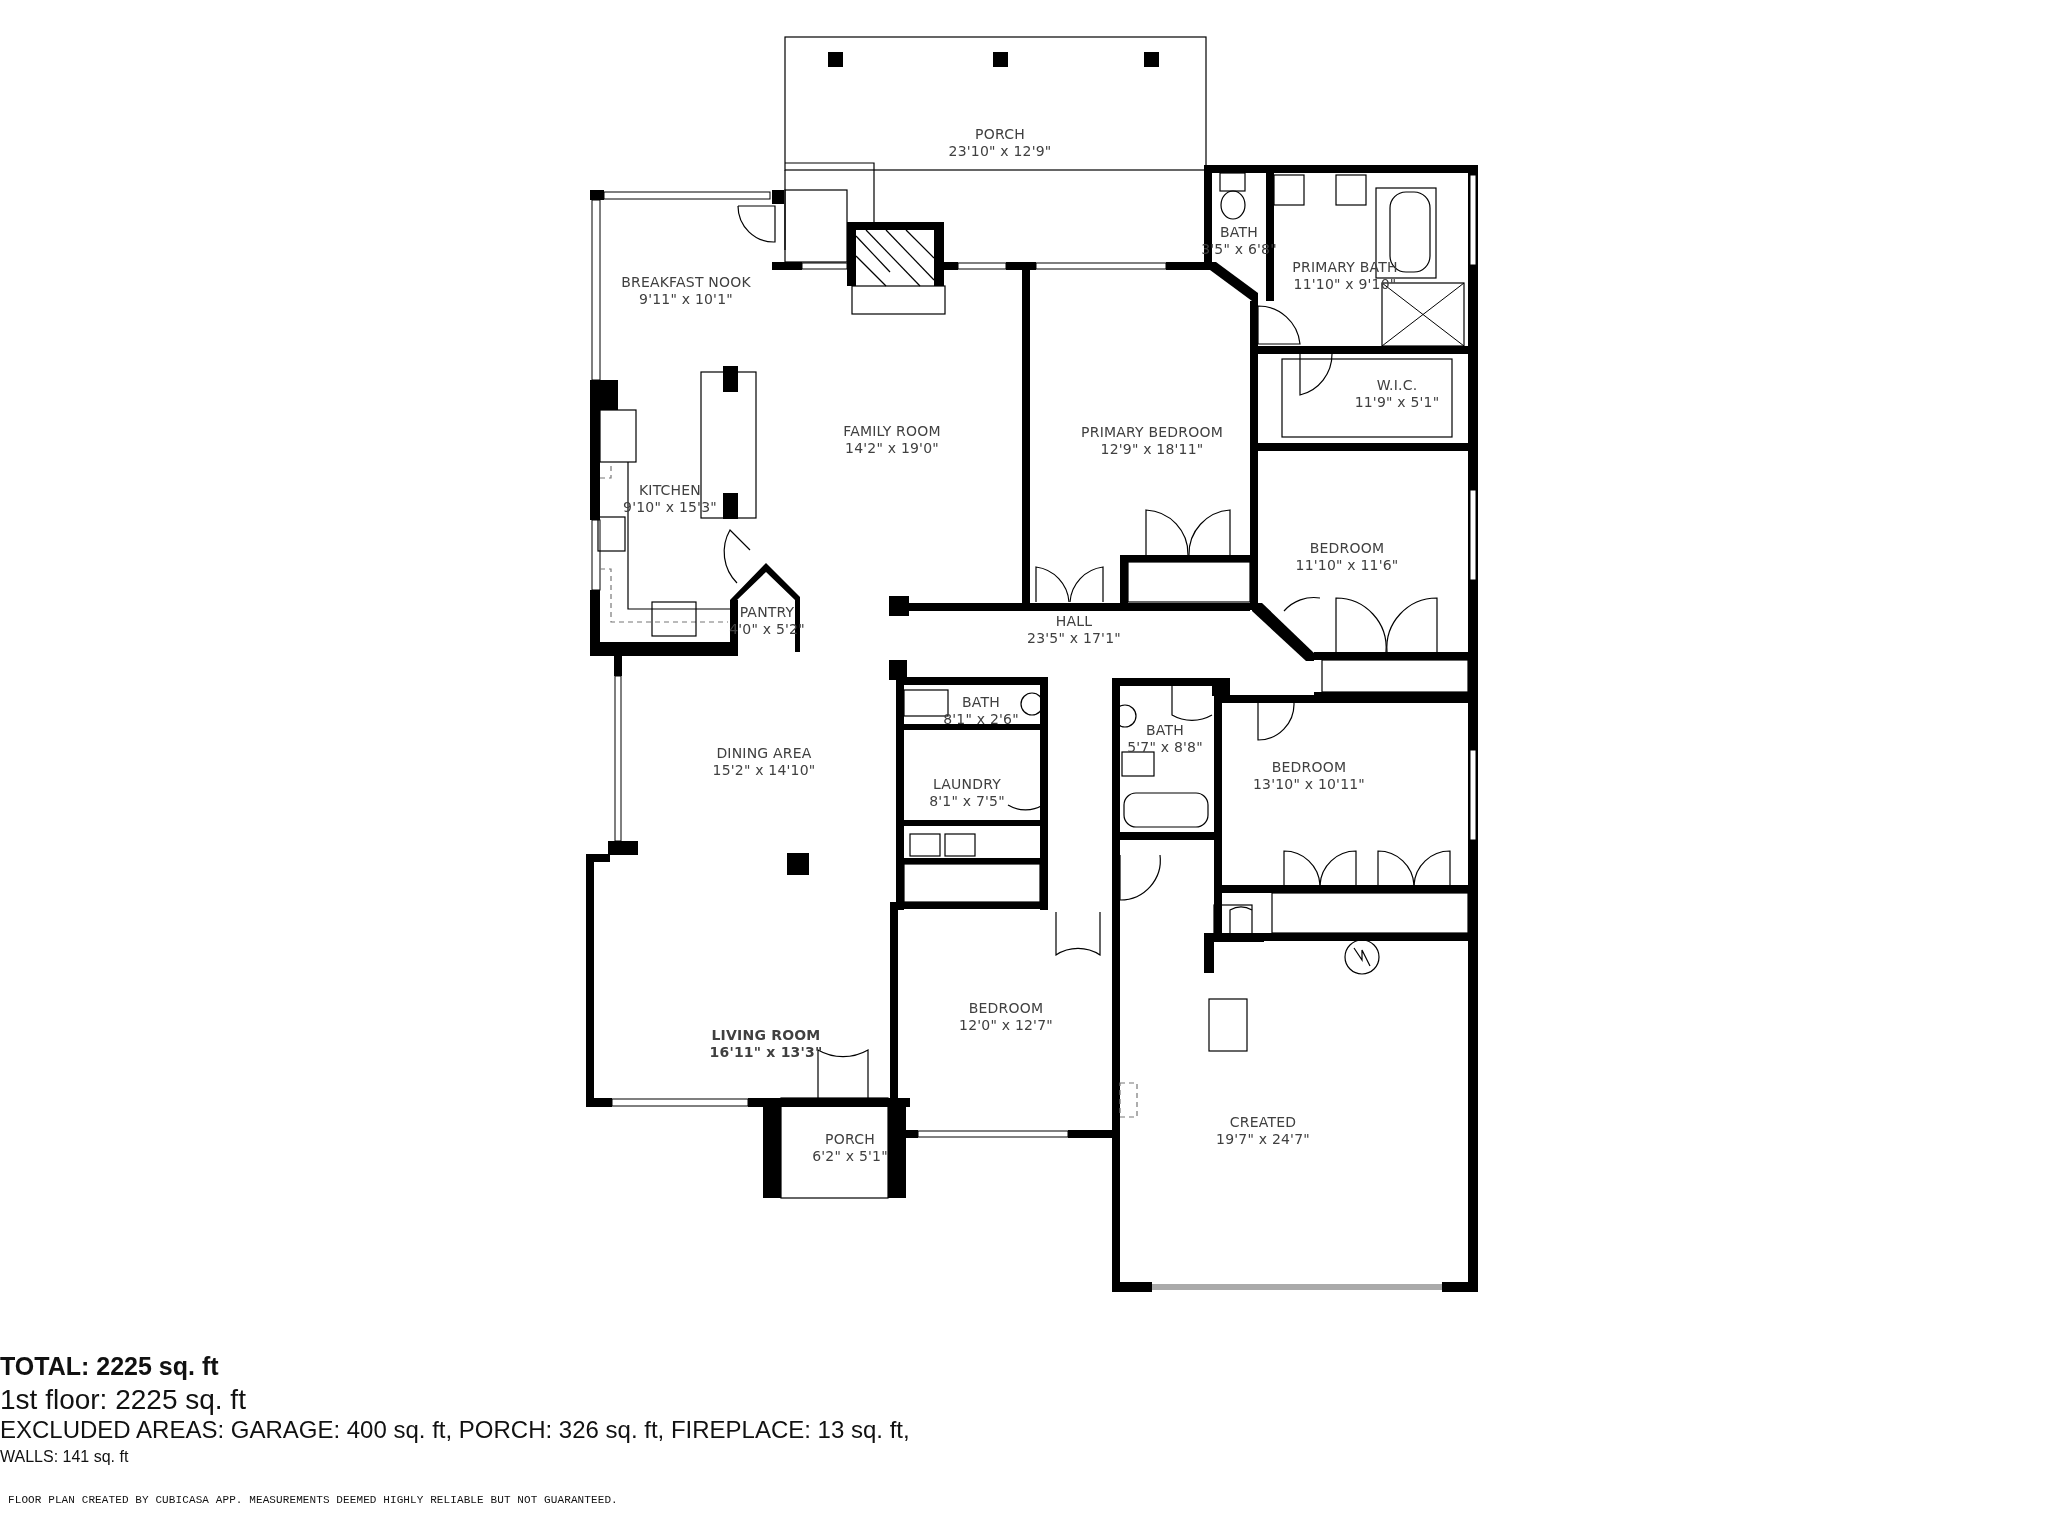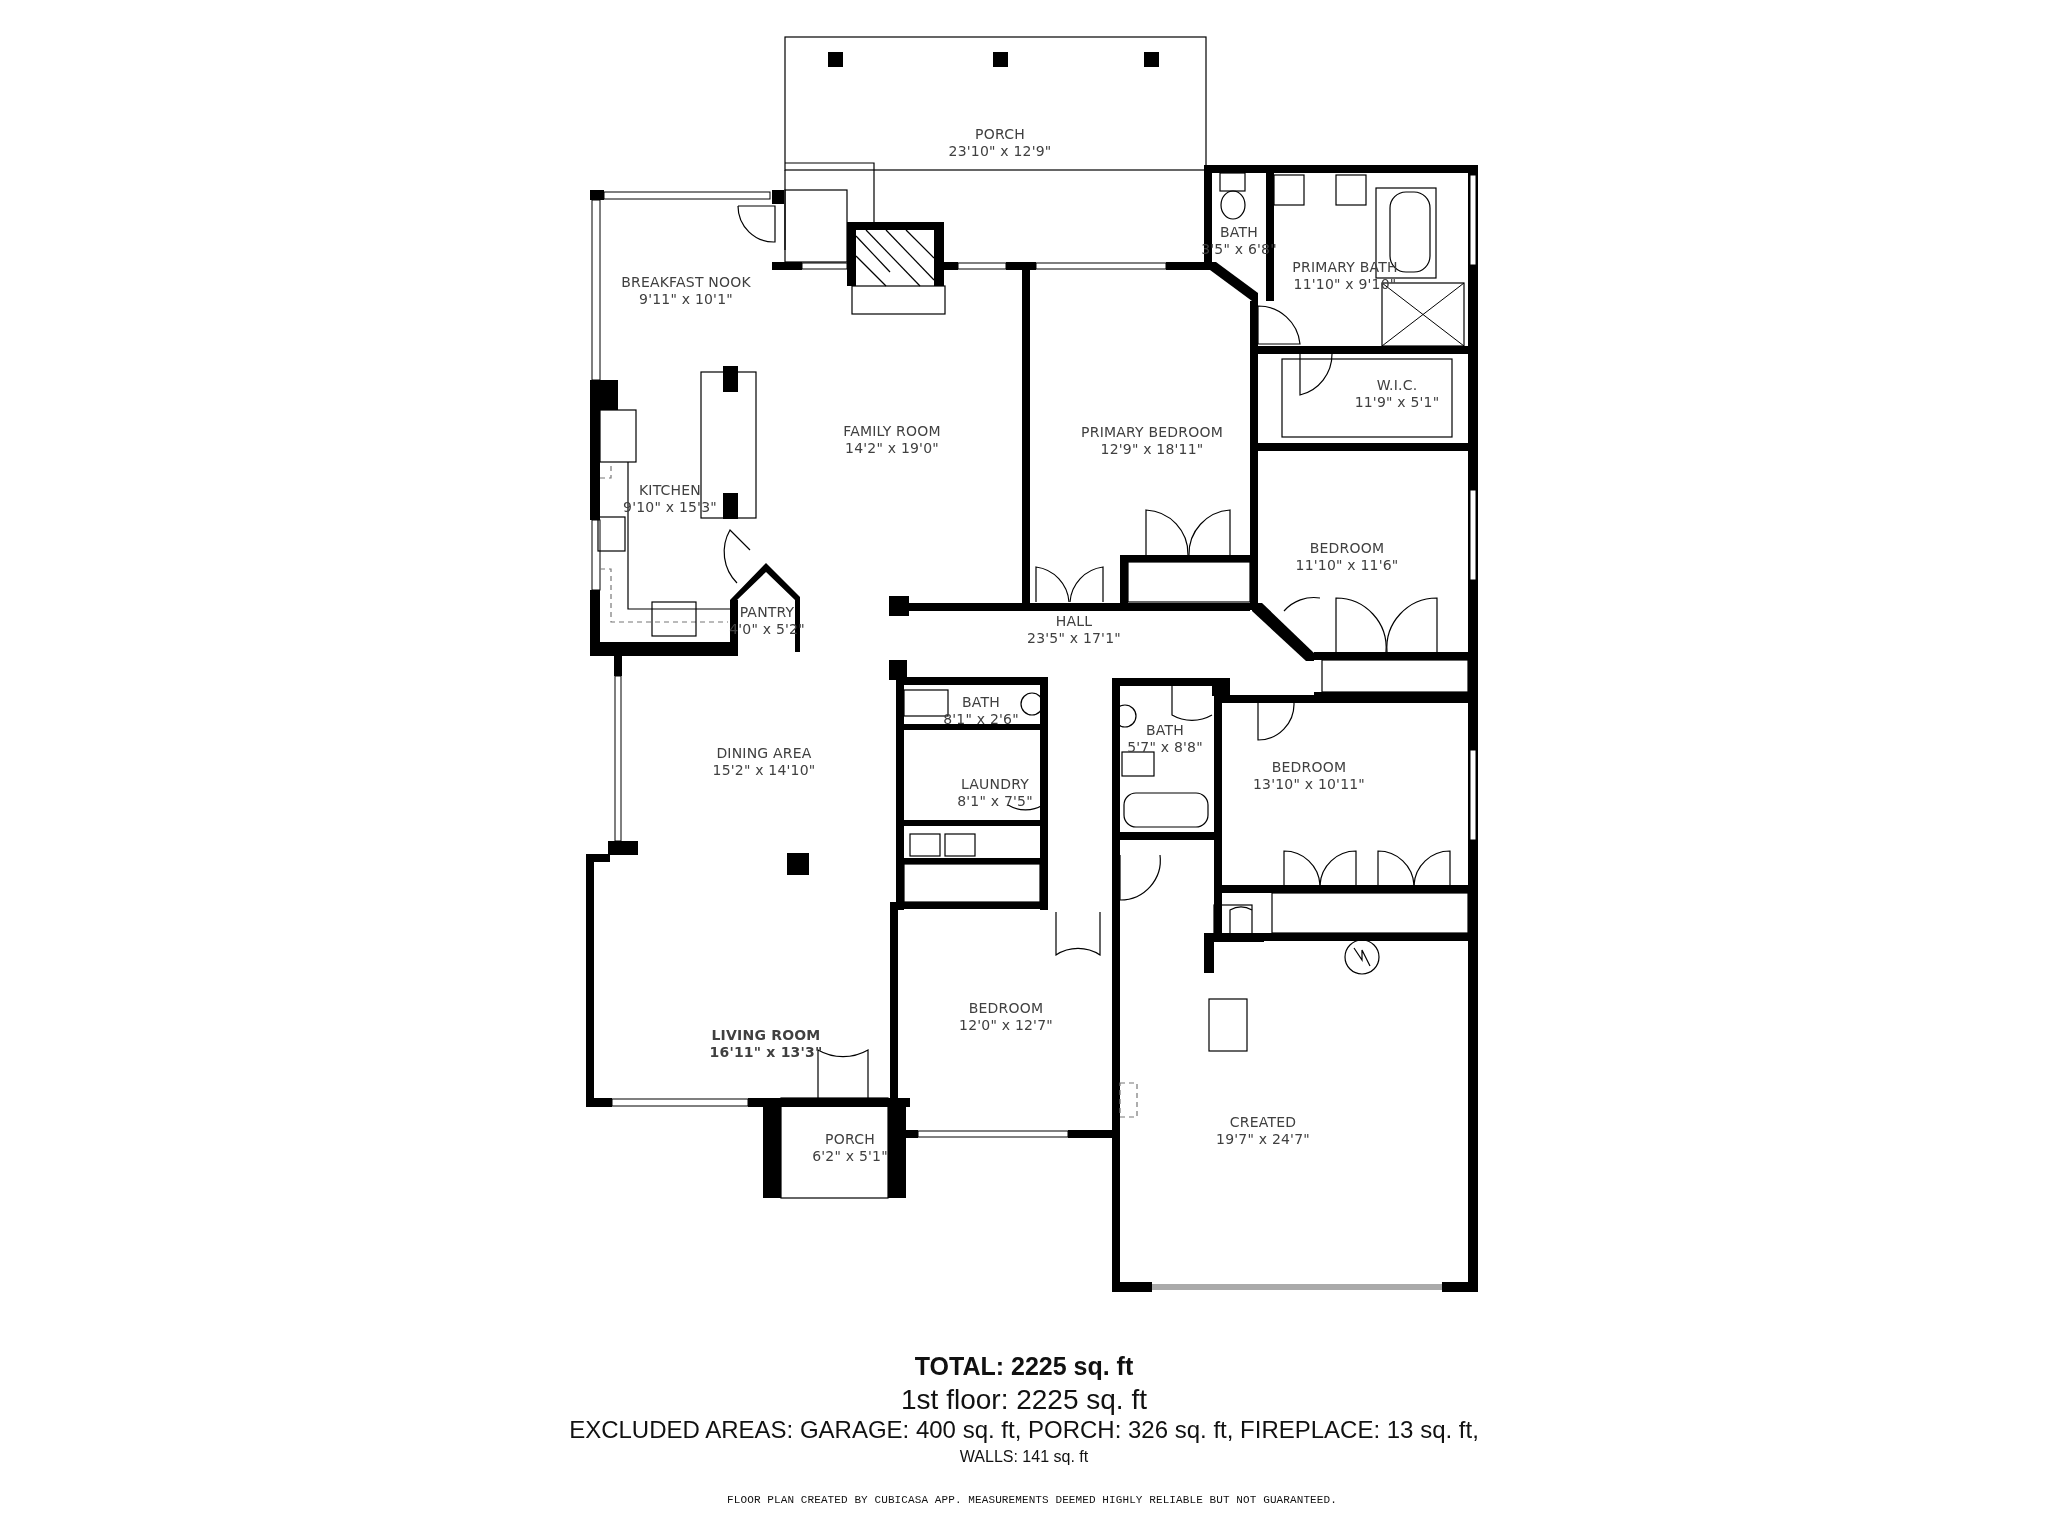--- a/index.html
+++ b/index.html
@@ -6,21 +6,21 @@
   body { width: 2048px; height: 1536px; position: relative; overflow: hidden; font-family: "DejaVu Sans", sans-serif; }
   #plan { position: absolute; left: 0; top: 0; width: 2048px; height: 1536px; }
   .wall { fill: #000; }
   .thin { fill: none; stroke: #000; stroke-width: 1.2; }
   .thin2 { fill: #fff; stroke: #000; stroke-width: 1.2; }
   .dash { fill: none; stroke: #777; stroke-width: 1.2; stroke-dasharray: 5 4; }
   .win { fill: #fff; stroke: #000; stroke-width: 1; }
   .room-label { position: absolute; transform: translateX(-50%); text-align: center; color: #404040; font-size: 14px; line-height: 17px; white-space: nowrap; letter-spacing: 0.2px; }
   .room-label .nm { display: block; }
   .room-label .dim { display: block; }
-  .summary { position: absolute; left: 0; width: 2048px; text-align: center; color: #111; }
+  .summary { position: absolute; left: 0; width: 2048px; text-align: left; color: #111; }
   .total { top: 1352px; font-size: 25px; font-weight: bold; font-family: "Liberation Sans", sans-serif; }
   .floor { top: 1384px; font-size: 28px; font-family: "Liberation Sans", sans-serif; }
   .excl { top: 1416px; font-size: 24px; font-family: "Liberation Sans", sans-serif; }
   .walls { top: 1448px; font-size: 16px; font-family: "Liberation Sans", sans-serif; }
   .disclaimer { top: 1494px; font-size: 11px; font-family: Liberation Mono, monospace; letter-spacing: 0.1px; padding-left: 8px; }
 </style>
 </head>
 <body>
 
 <svg id="plan" viewBox="0 0 2048 1536" xmlns="http://www.w3.org/2000/svg">
@@ -278,21 +278,21 @@
     <span class="dim">5'7" x 8'8"</span>
   </div>
   <div class="room-label" style="left:764px;top:745px;">
     <span class="nm">DINING AREA</span>
     <span class="dim">15'2" x 14'10"</span>
   </div>
   <div class="room-label" style="left:1309px;top:759px;">
     <span class="nm">BEDROOM</span>
     <span class="dim">13'10" x 10'11"</span>
   </div>
-  <div class="room-label" style="left:967px;top:776px;margin-left:28px;">
+  <div class="room-label" style="left:967px;top:776px;">
     <span class="nm">LAUNDRY</span>
     <span class="dim">8'1" x 7'5"</span>
   </div>
   <div class="room-label" style="left:766px;top:1027px;font-weight:bold;">
     <span class="nm">LIVING ROOM</span>
     <span class="dim">16'11" x 13'3"</span>
   </div>
   <div class="room-label" style="left:1006px;top:1000px;">
     <span class="nm">BEDROOM</span>
     <span class="dim">12'0" x 12'7"</span>

